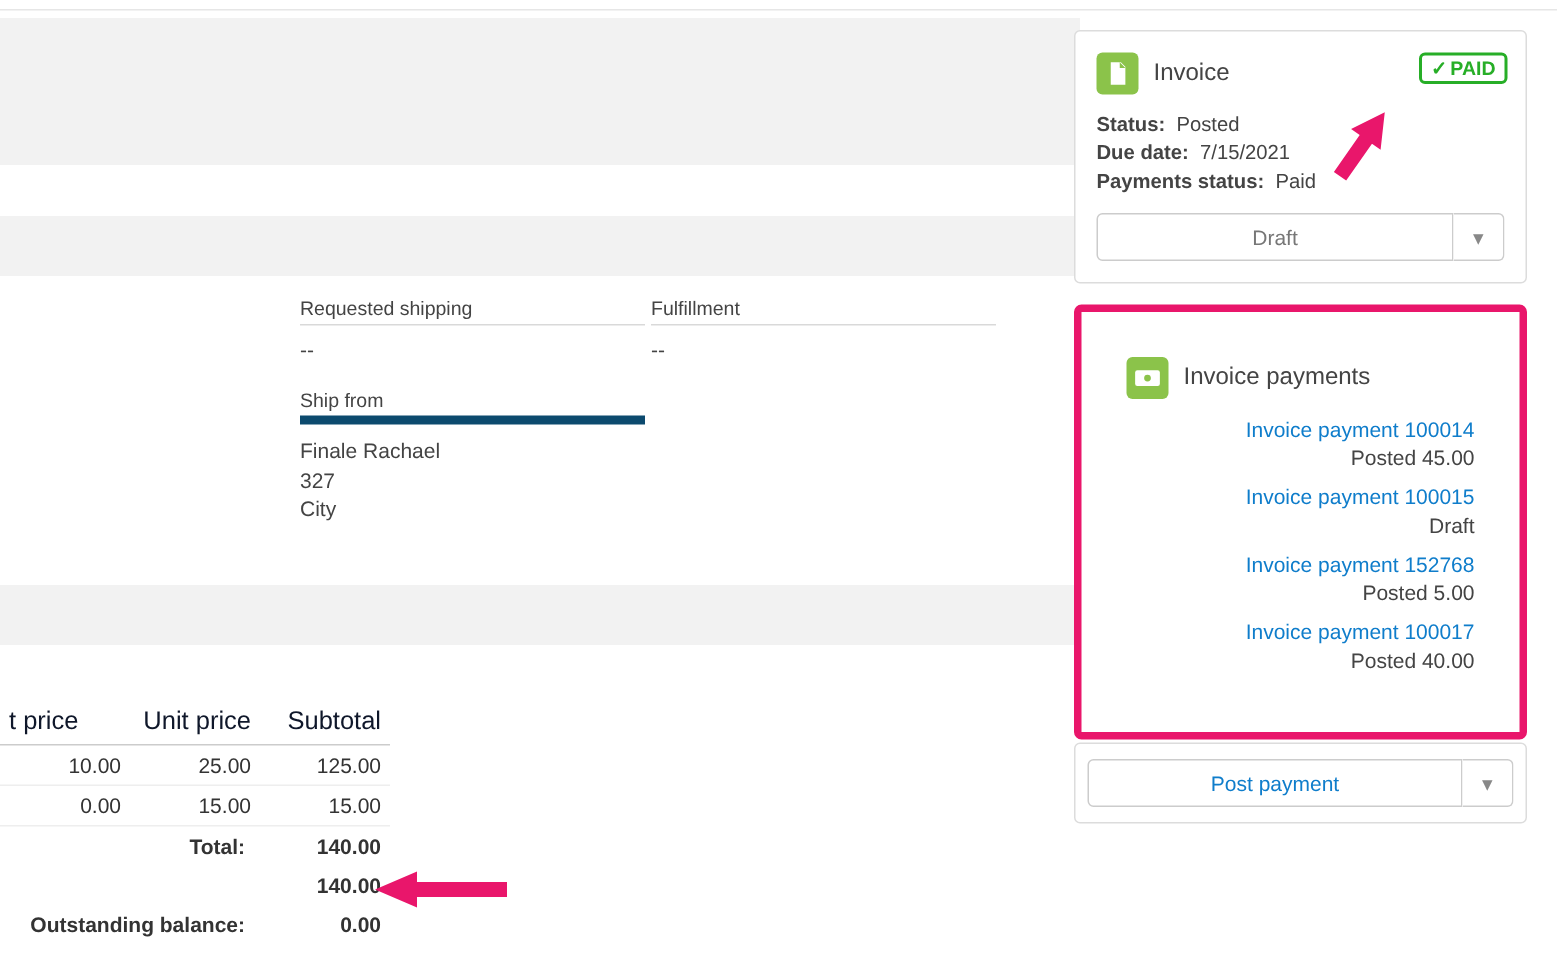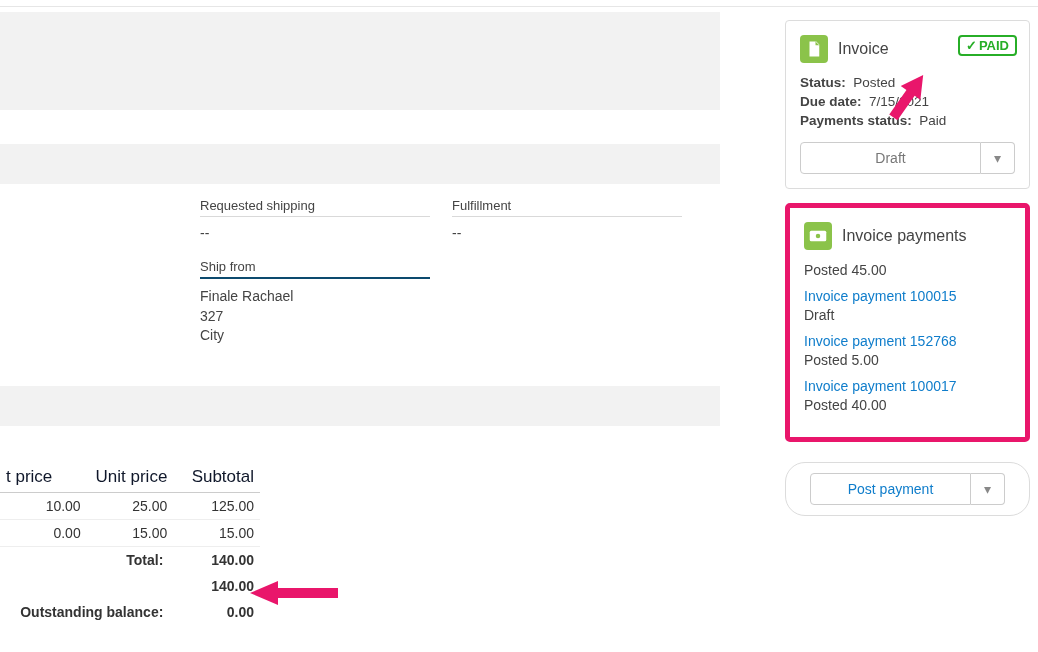--- a/index.html
+++ b/index.html
@@ -30,21 +30,21 @@
     height: 40px;
     margin-bottom: 6px;
   }
   .grey-block.tall { height: 98px; }
   .section-gap { height: 28px; }
   .ship-area {
     padding: 0 0 12px 0;
   }
   .ship-cols {
     display: flex;
-    gap: 22px;
+    gap: 4px;
     padding-left: 200px;
   }
   .ship-field {
     width: 230px;
     padding-top: 8px;
   }
   .ship-field label {
     display: block;
     font-size: 13px;
     color: #444;
@@ -58,21 +58,21 @@
   .ship-from-block {
     padding-left: 200px;
     padding-top: 18px;
     font-size: 14px;
     color: #444;
   }
   .ship-from-block label {
     display: block;
     font-size: 13px;
     color: #444;
-    border-bottom: 2px solid #0c4a6e;
+    border-bottom: 6px solid #0c4a6e;
     padding-bottom: 3px;
     margin-bottom: 8px;
     width: 230px;
   }
   .ship-from-block div { line-height: 1.4; }
 
   
   .table-frag {
     margin-top: 12px;
     width: 260px;
@@ -105,23 +105,23 @@
   }
   .arrow-left {
     position: absolute;
     left: 250px;
     top: 578px;
   }
 
   
   .sidebar {
     position: absolute;
-    right: 8px;
+    right: 20px;
     top: 20px;
-    width: 245px;
+    width: 302px;
   }
   .card {
     border: 1px solid #dcdcdc;
     border-radius: 4px;
     background: #fff;
     padding: 14px 14px 14px 14px;
     margin-bottom: 14px;
     position: relative;
   }
   .card-header {
@@ -200,22 +200,23 @@
     margin-bottom: 3px;
     cursor: pointer;
   }
   .pay-sub {
     font-size: 14px;
     color: #444;
   }
   .highlight-box {
     border: 5px solid #e9166b;
     border-radius: 5px;
-    padding: 14px;
-    margin-bottom: 20px;
+    padding: 30px;
+    margin-bottom: 2px;
+    text-align: right;
   }
   .arrow-up-right {
     position: absolute;
     right: 84px;
     top: 48px;
   }
 </style>
 </head>
 <body>
 
@@ -316,38 +317,39 @@
       <div class="icon-square">
         <svg width="18" height="14" viewBox="0 0 24 16">
             <rect x="1" y="1" width="22" height="14" rx="2" fill="#fff"></rect>
             <circle cx="12" cy="8" r="3" fill="#8bc34a"></circle>
           </svg>
       </div>
       <div class="card-title">Invoice payments</div>
     </div>
     <div id="payments-list">
         <div class="pay-item">
+          <a class="pay-link">Invoice payment 100014</a>
           <div class="pay-sub">Posted 45.00</div>
         </div>
         <div class="pay-item">
           <a class="pay-link">Invoice payment 100015</a>
           <div class="pay-sub">Draft</div>
         </div>
         <div class="pay-item">
           <a class="pay-link">Invoice payment 152768</a>
           <div class="pay-sub">Posted 5.00</div>
         </div>
         <div class="pay-item">
           <a class="pay-link">Invoice payment 100017</a>
           <div class="pay-sub">Posted 40.00</div>
         </div>
       </div>
   </div>
 
-  <div class="card" style="padding:10px 24px;border-radius:20px;">
+  <div class="card" style="padding:10px 8px;">
     <div class="btn-split" style="margin-top:0">
       <div class="btn-main">Post payment</div>
       <div class="btn-caret">
         <span>▾</span>
       </div>
     </div>
   </div>
 
 </div>
 

